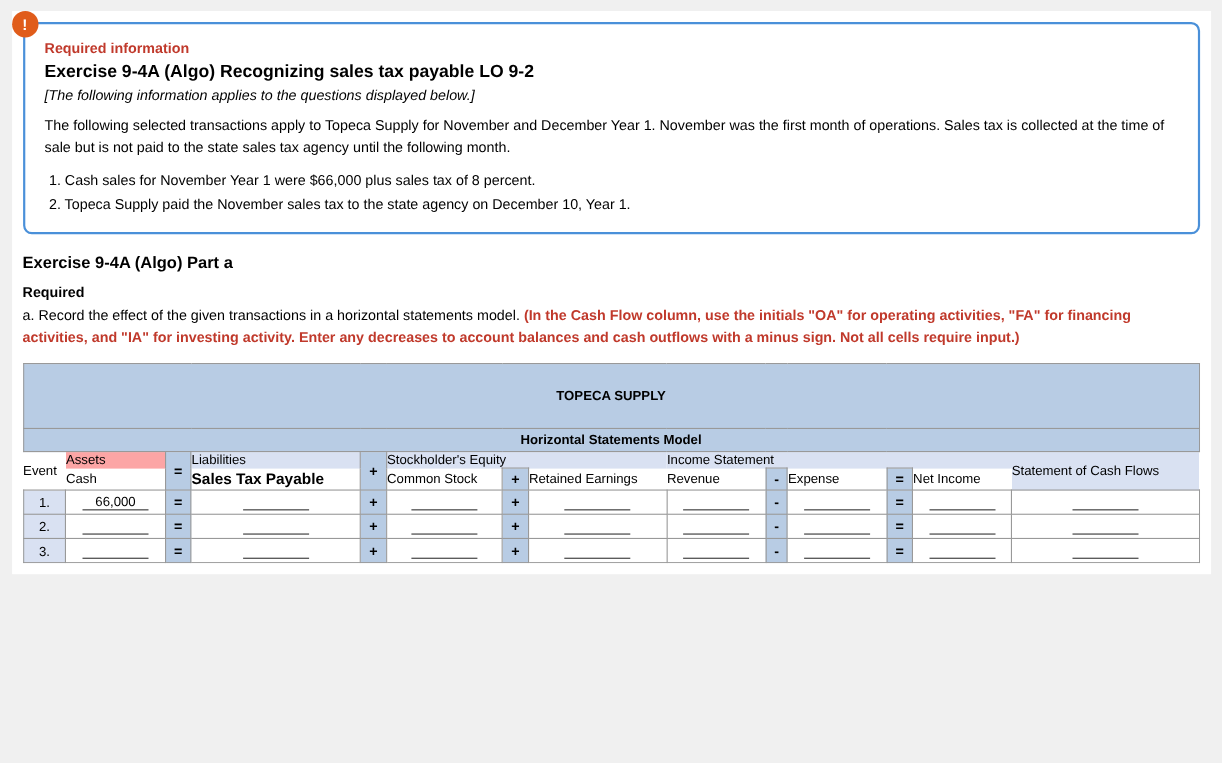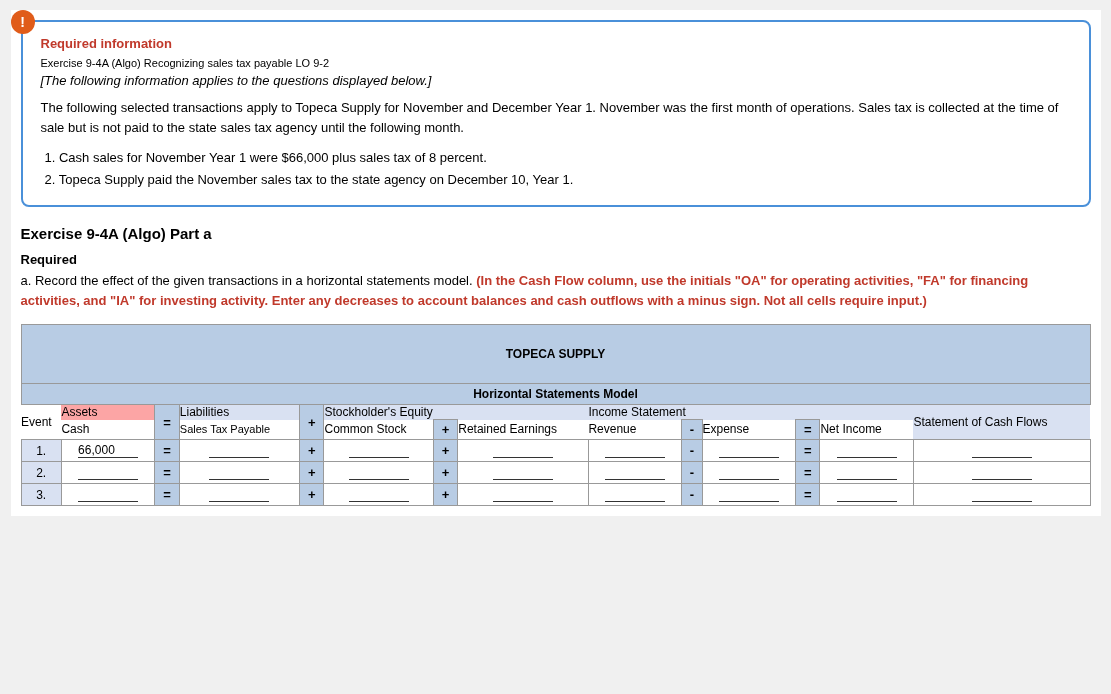--- a/index.html
+++ b/index.html
@@ -38,22 +38,22 @@
       align-items: center;
       justify-content: center;
     }
     .required-info-label {
       color: #c0392b;
       font-weight: bold;
       margin-bottom: 6px;
       font-size: 13px;
     }
     .exercise-title {
-      font-weight: normal;
-      font-size: 11px;
+      font-weight: bold;
+      font-size: 16px;
       margin-bottom: 4px;
     }
     .italic-note {
       font-style: italic;
       margin-bottom: 10px;
       font-size: 13px;
     }
     .info-text {
       margin-bottom: 10px;
       line-height: 1.5;
@@ -112,21 +112,21 @@
     }
     .table-data-row td.event-cell {
       background: #d9e1f2;
       font-weight: normal;
     }
     .table-data-row input {
       width: 60px;
       border: none;
       border-bottom: 1px solid #333;
       outline: none;
-      text-align: left;
+      text-align: center;
       font-size: 12px;
       background: transparent;
     }
     .operator-cell {
       background: #b8cce4 !important;
       font-weight: bold;
       font-size: 13px;
       padding: 2px 4px;
       border: 1px solid #999;
       text-align: center;
@@ -194,21 +194,21 @@
           <td class="operator-cell" rowspan="2">=</td>
           <td class="table-header-row section-header-liab" colspan="1">Liabilities</td>
           <td class="operator-cell" rowspan="2">+</td>
           <td class="table-header-row section-header-equity" colspan="3">Stockholder's Equity</td>
           <td class="table-header-row section-header-income" colspan="5">Income Statement</td>
           <td class="table-header-row section-header-cf" rowspan="2">Statement of Cash Flows</td>
         </tr>
 
         <tr>
           <td class="table-header-row">Cash</td>
-          <td class="table-header-row" style="font-size:11px;">Sales Tax Payable</td>
+          <td class="table-header-row" style="font-size:14px;font-weight:bold;">Sales Tax Payable</td>
           <td class="table-header-row">Common Stock</td>
           <td class="operator-cell">+</td>
           <td class="table-header-row">Retained Earnings</td>
           <td class="table-header-row">Revenue</td>
           <td class="operator-cell">-</td>
           <td class="table-header-row">Expense</td>
           <td class="operator-cell">=</td>
           <td class="table-header-row">Net Income</td>
         </tr>
 

